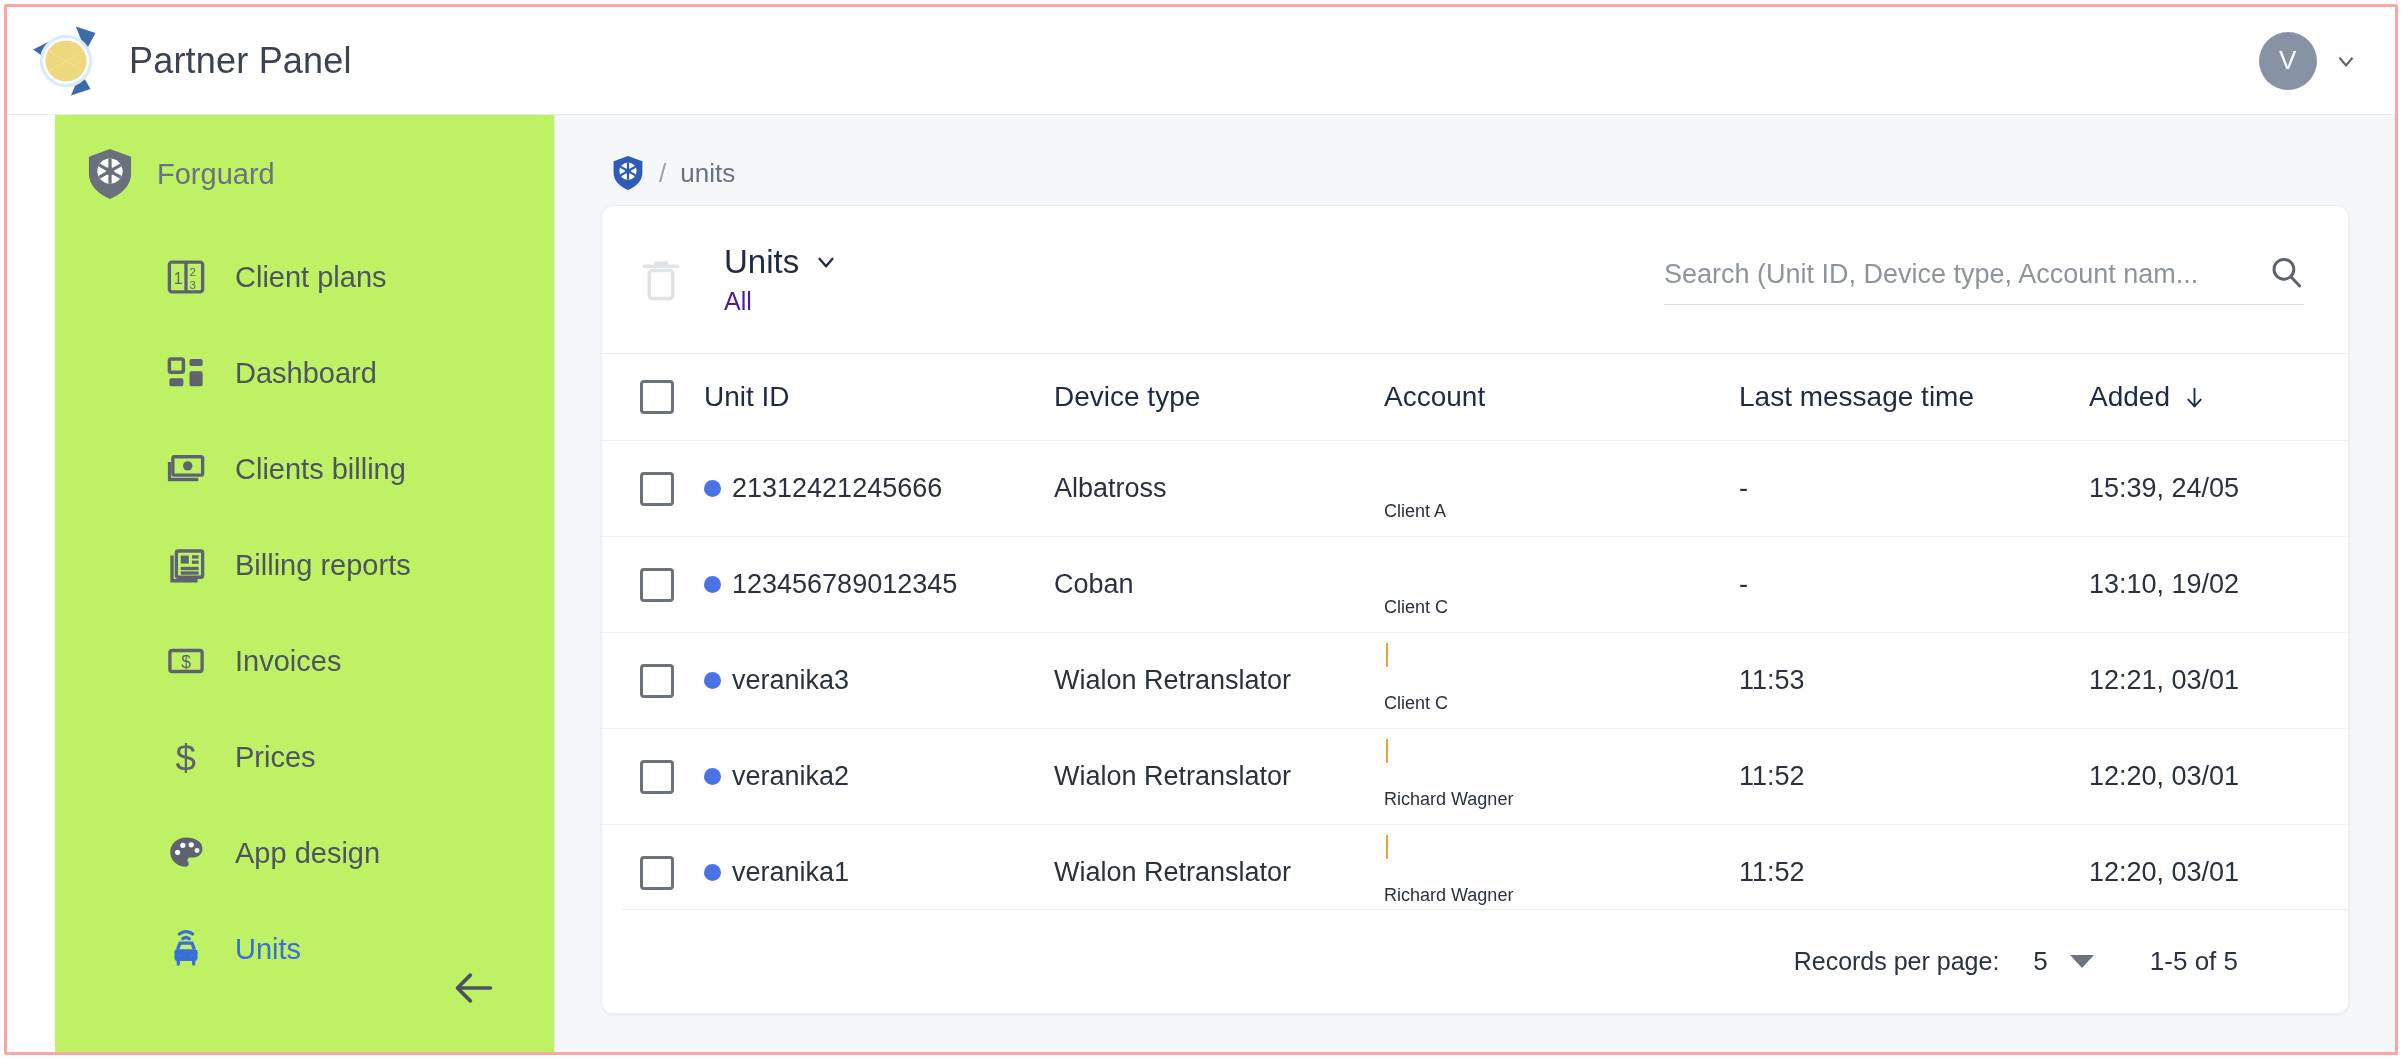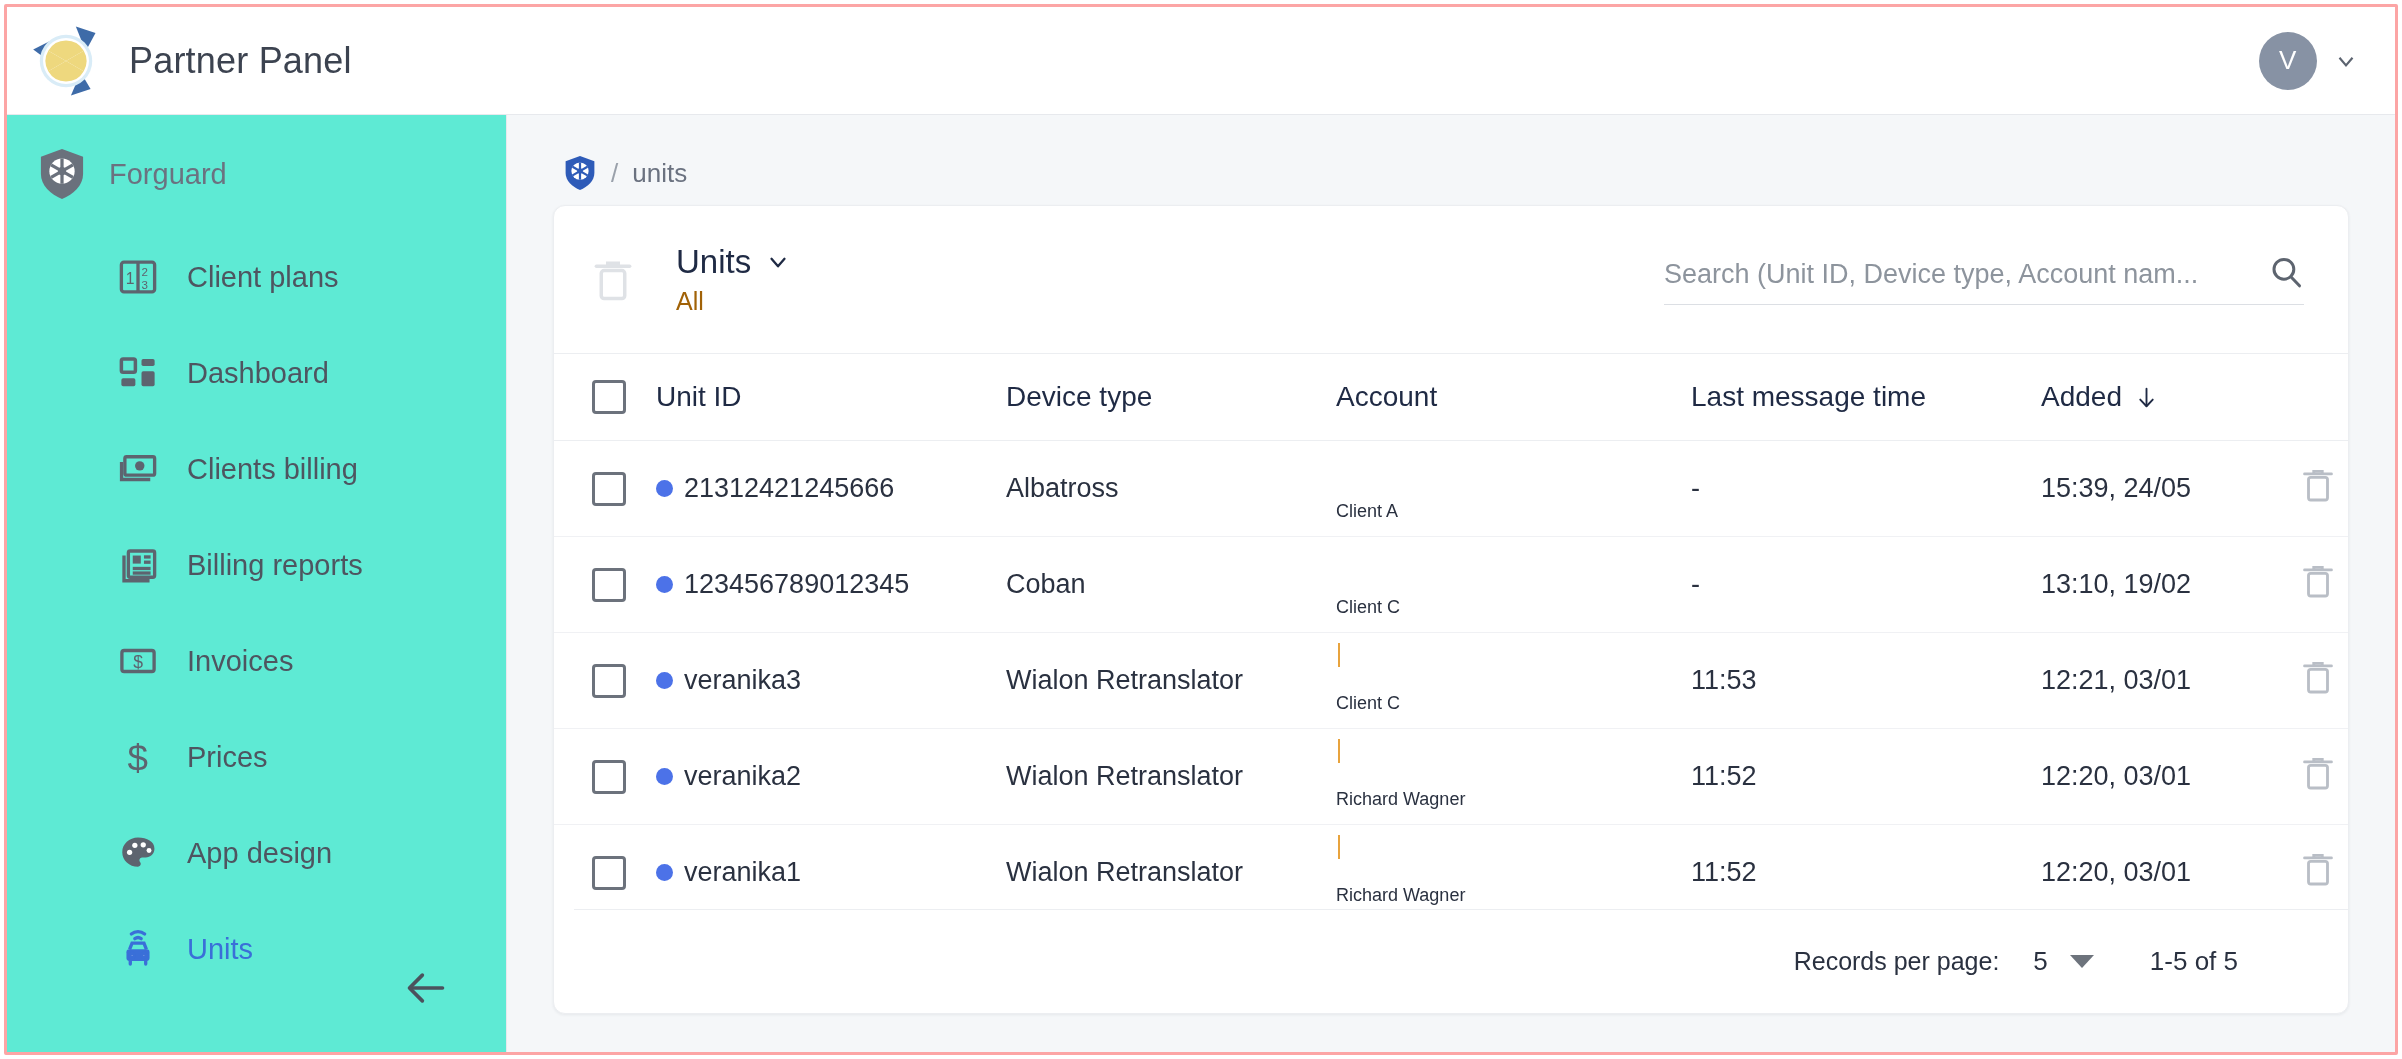--- a/index.html
+++ b/index.html
@@ -63,26 +63,27 @@
   }
   .chev-topbar { width: 26px; height: 26px; color: #5c6470; }
 
   
   #body-split { flex: 1 1 auto; display: flex; min-height: 0; }
 
   
   #sidebar {
     width: 500px;
     flex: 0 0 500px;
-    background: #5eead4;
+    background: #bef264;
     border-right: 1px solid #e7e9ed;
     display: flex;
     flex-direction: column;
     padding-top: 24px;
     position: relative;
+    margin-left: 48px;
   }
   #org-row {
     display: flex; align-items: center; gap: 24px;
     padding: 10px 0 10px 32px;
     height: 70px;
   }
   #org-label {
     font-size: 29px;
     color: #6b7280;
   }
@@ -148,21 +149,21 @@
     display: flex;
     align-items: center;
     padding: 0 44px 0 38px;
     border-bottom: 1px solid #eceef1;
   }
   #bulk-delete { width: 42px; height: 48px; color: #dfe2e6; margin-right: 42px; cursor: pointer; }
   #title-block { display: flex; flex-direction: column; gap: 6px; }
   #title-row { display: flex; align-items: center; gap: 14px; cursor: pointer; }
   #card-title { font-size: 33px; color: #1f2a44; font-weight: 400; }
   .chev-title { width: 26px; height: 26px; color: #1f2a44; }
-  #card-subtitle { font-size: 25px; color: #a16207; }
+  #card-subtitle { font-size: 25px; color: #4c1d95; }
 
   #search-wrap {
     margin-left: auto;
     width: 640px;
     display: flex;
     align-items: flex-end;
     gap: 14px;
     border-bottom: 1px solid #dcdfe4;
     padding-bottom: 14px;
   }

